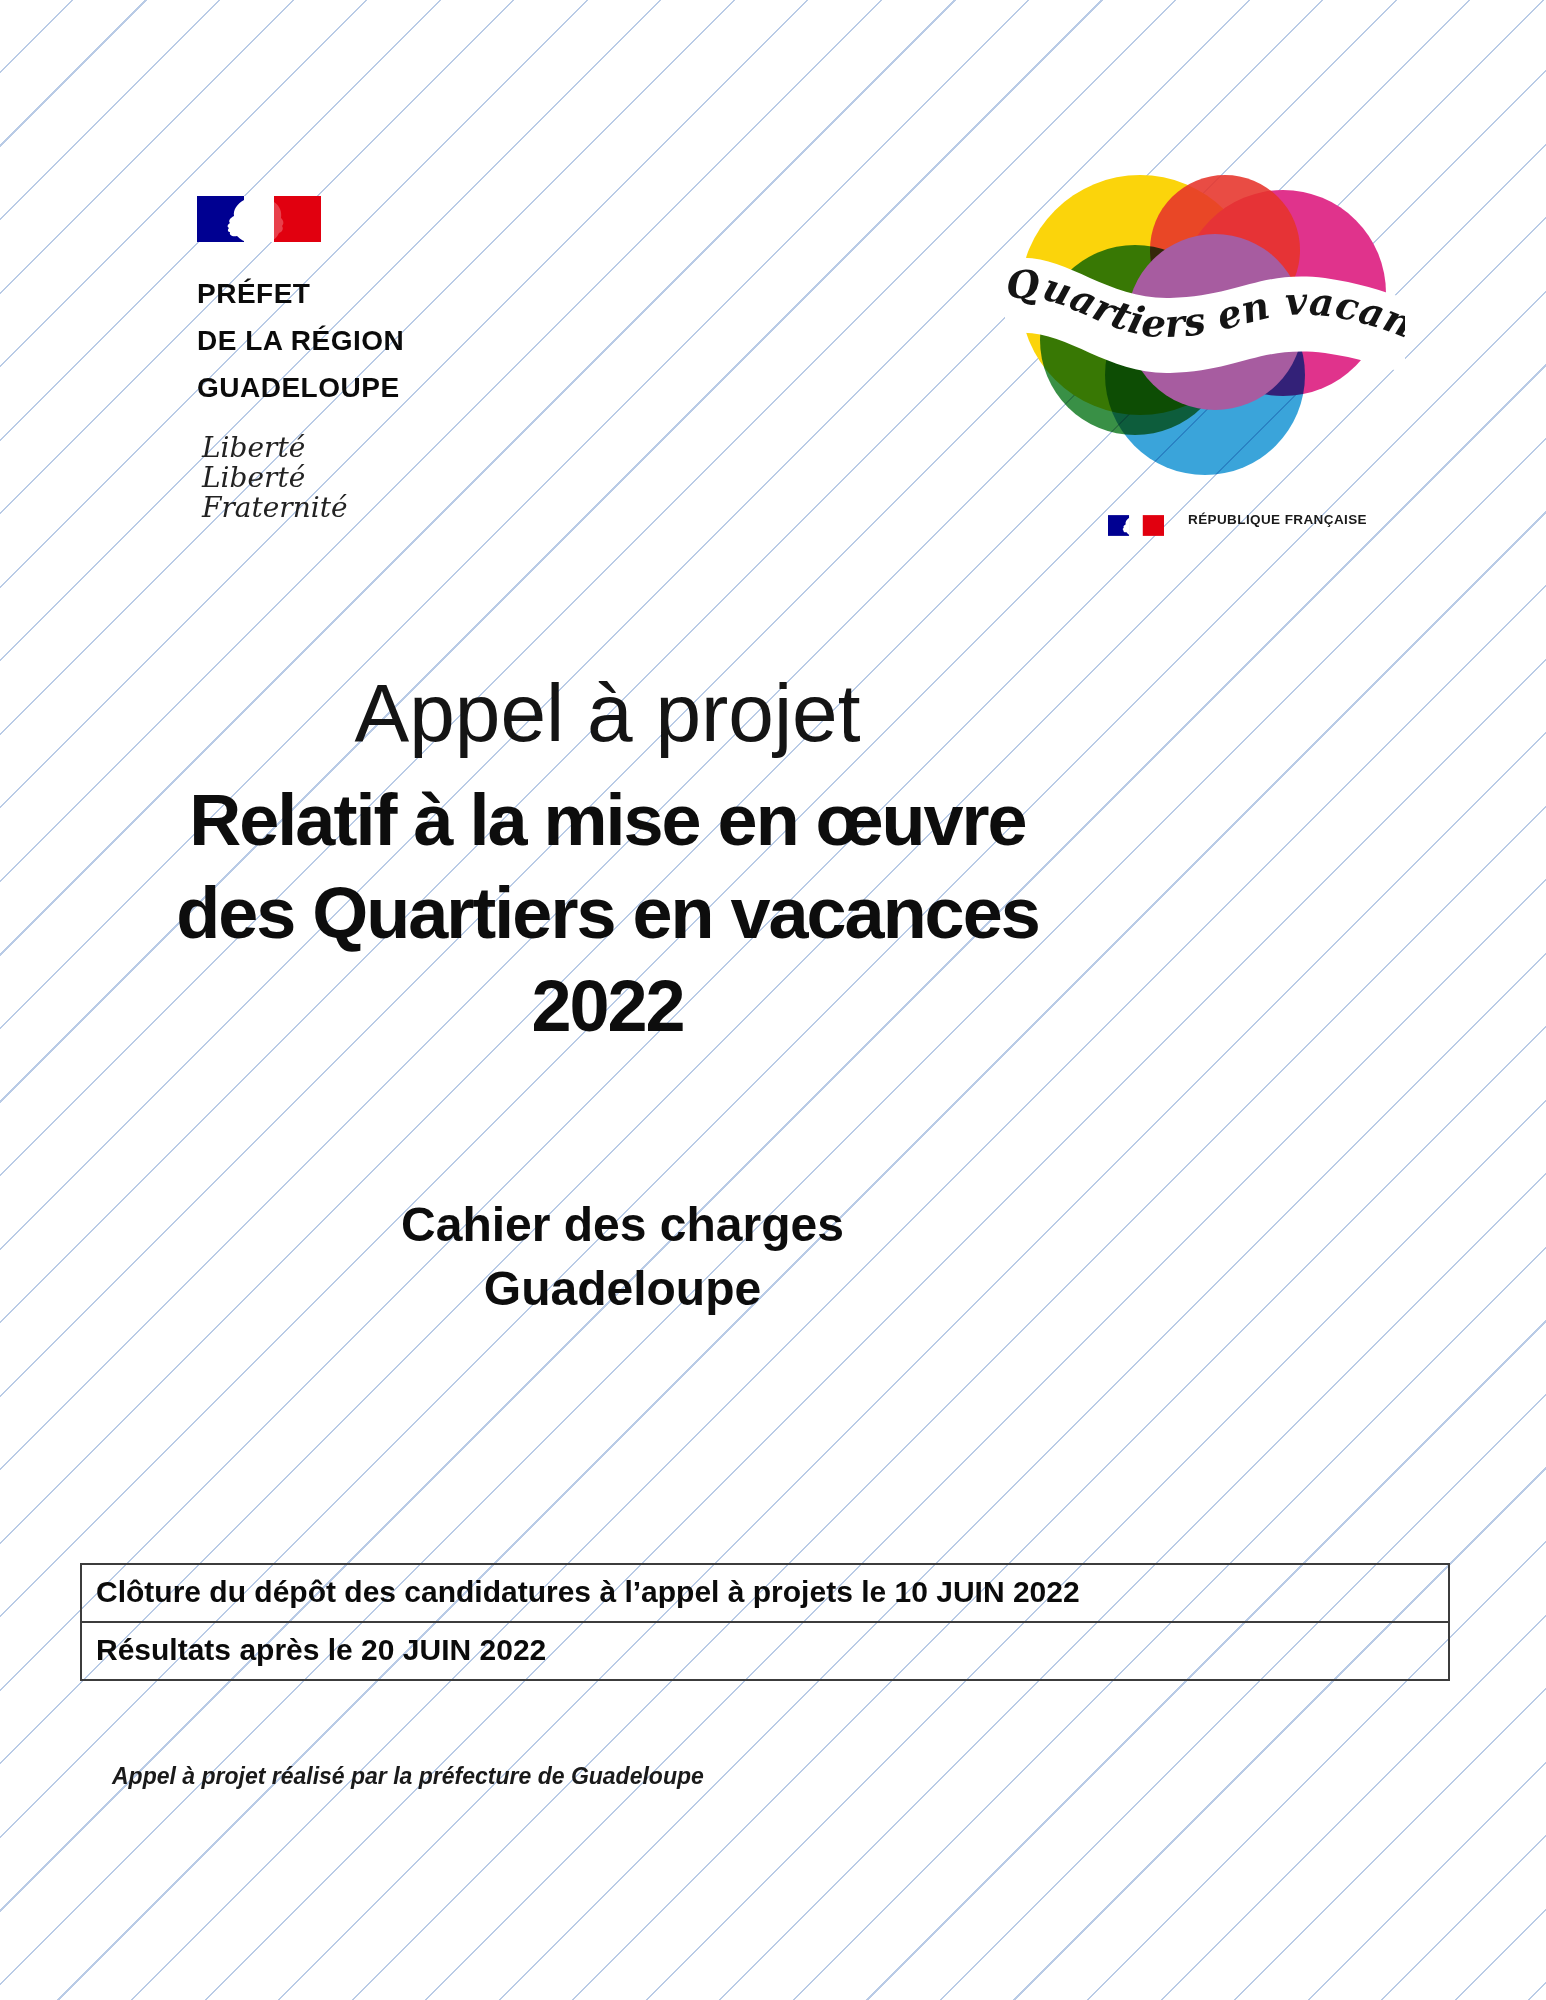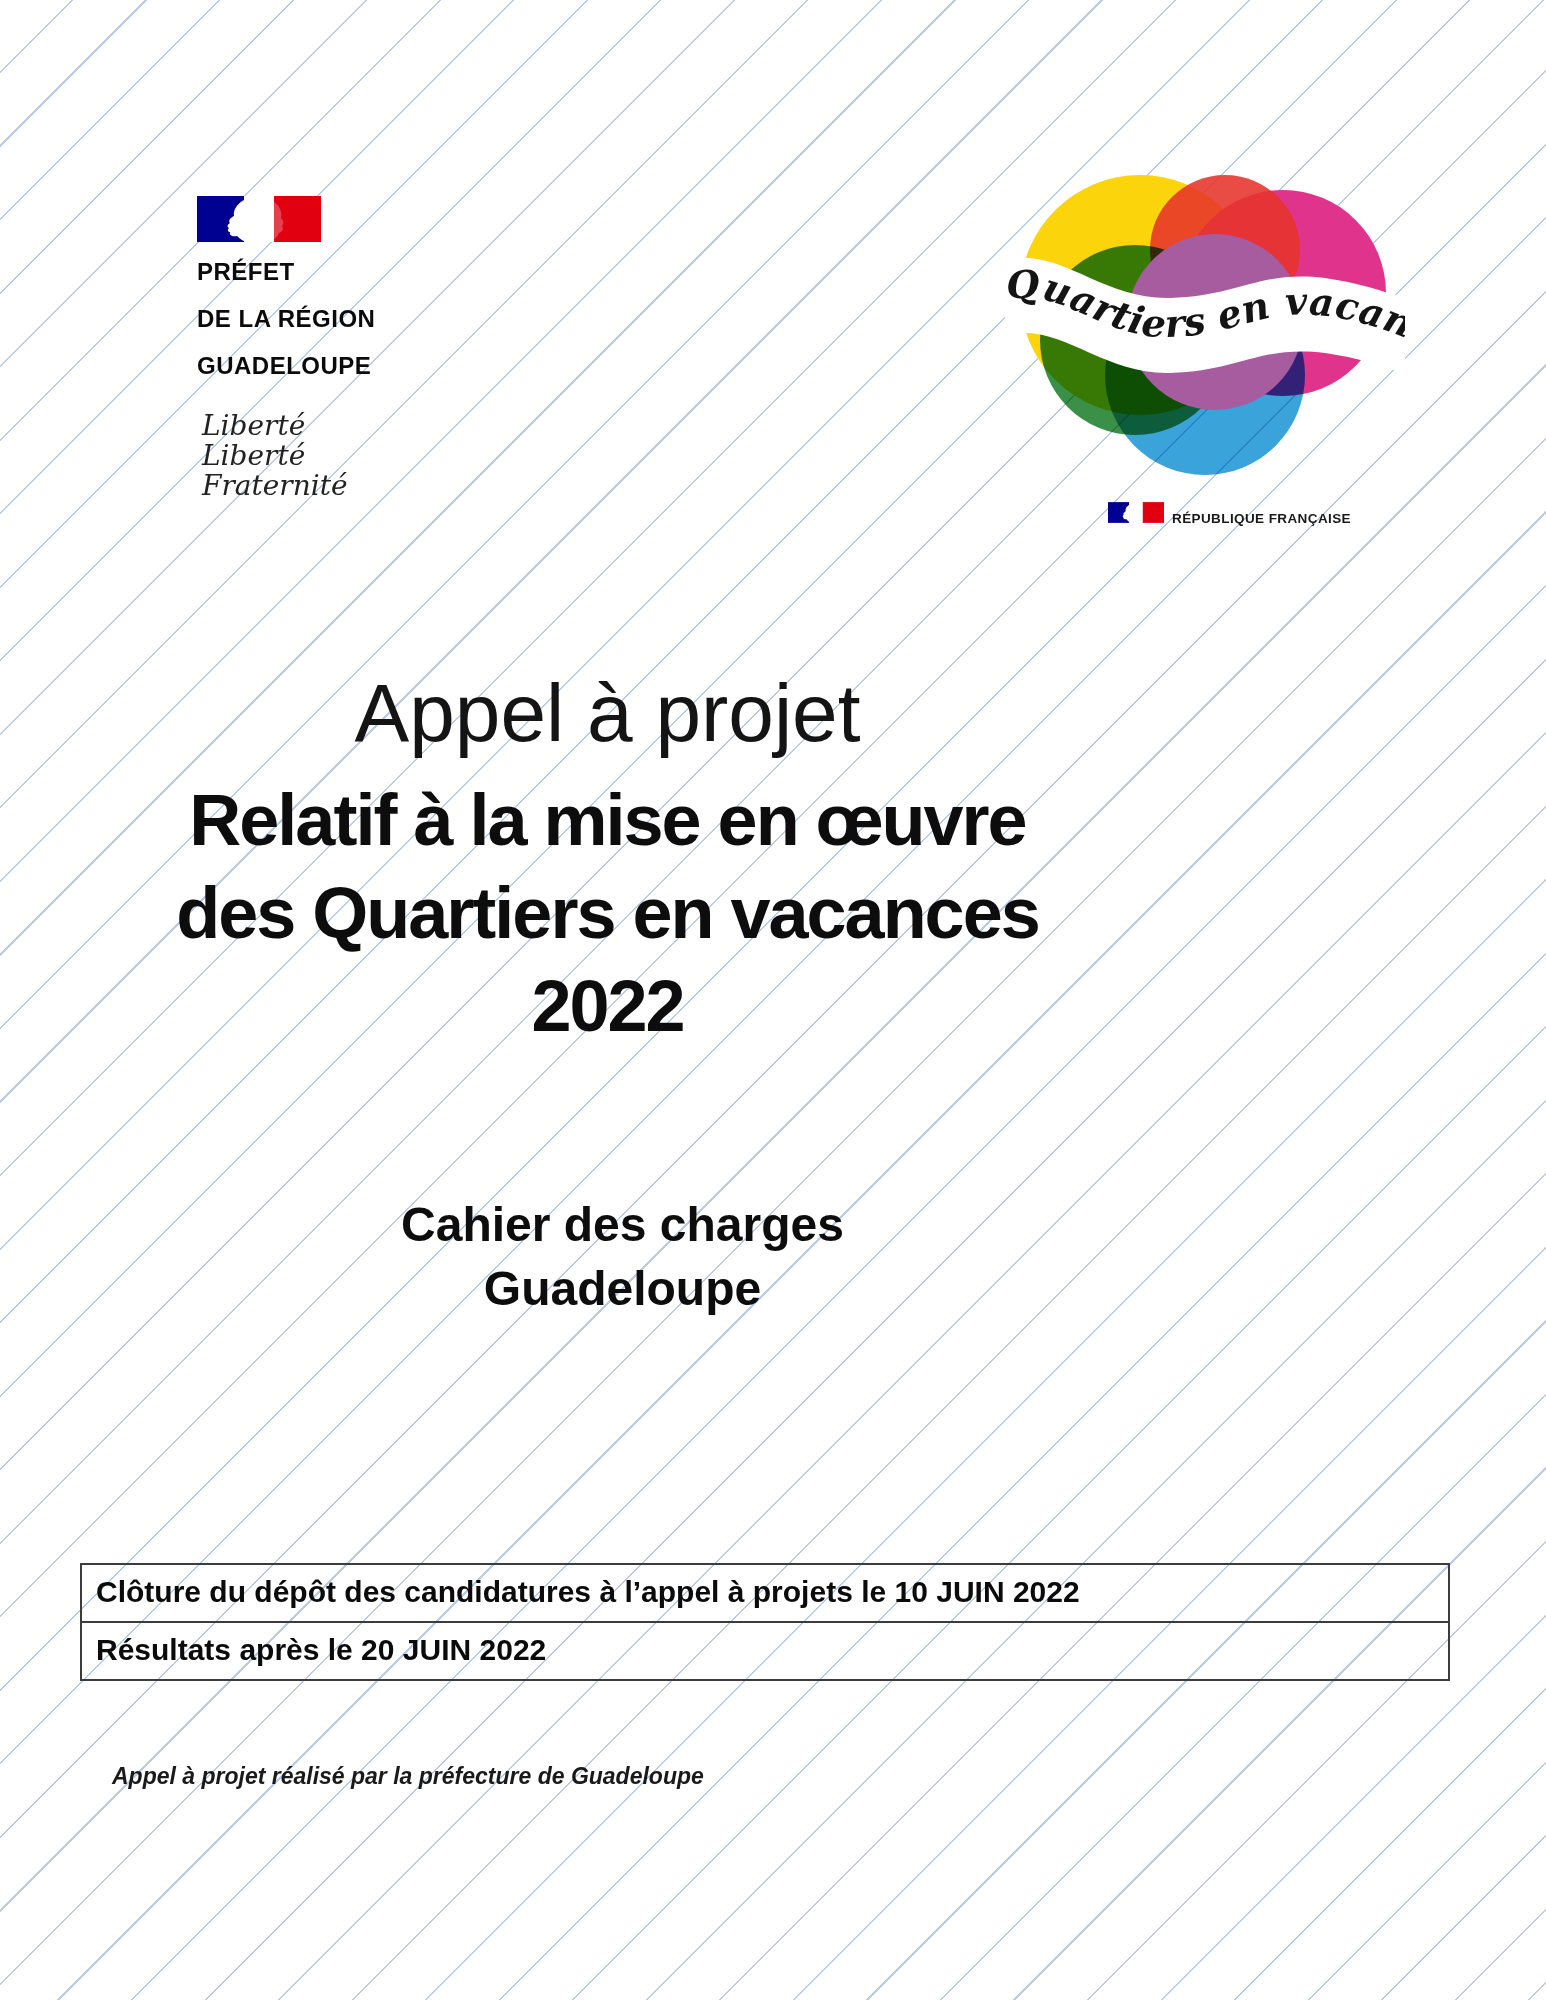--- a/index.html
+++ b/index.html
@@ -11,25 +11,25 @@
     background-image:repeating-linear-gradient(135deg,
       rgba(0,0,0,0) 0px, rgba(0,0,0,0) 50.5px,
       #b9cbe6 50.5px, #b9cbe6 52px);
     overflow:hidden;
     font-family:"Liberation Sans", sans-serif;
     color:#111;
   }
   
   .gov-logo{position:absolute;left:197px;top:196px;width:330px;}
   .gov-flag{display:block;width:124px;height:46px;}
-  .gov-name{margin-top:6px;font-weight:700;font-size:24px;line-height:47px;letter-spacing:.5px;color:#0b0b0b;}
+  .gov-name{margin-top:28px;font-weight:700;font-size:28px;line-height:47px;letter-spacing:.5px;color:#0b0b0b;}
   .gov-motto{margin-top:22px;margin-left:5px;font-family:"DejaVu Serif", serif;font-style:italic;font-size:28px;line-height:30px;color:#222;}
   
   .qev{position:absolute;left:1005px;top:150px;width:400px;height:330px;}
-  .qev-footer{position:absolute;left:1108px;top:499px;display:flex;align-items:flex-end;gap:8px;}
+  .qev-footer{position:absolute;left:1108px;top:512px;display:flex;align-items:flex-start;gap:24px;}
   .qev-footer svg{display:block;width:56px;height:27px;}
   .qev-footer-text{font-size:13.5px;font-weight:700;letter-spacing:.4px;color:#1a1a1a;}
   
   .title-block{position:absolute;left:80px;top:660px;width:1055px;text-align:center;}
   .title-light{font-size:82px;font-weight:400;line-height:106px;letter-spacing:0;color:#141414;}
   .title-bold{margin-top:8px;font-size:72px;font-weight:700;line-height:93px;letter-spacing:-2px;color:#0d0d0d;}
   .subtitle-block{position:absolute;left:95px;top:1193px;width:1055px;text-align:center;
     font-size:48px;font-weight:700;line-height:64px;color:#0d0d0d;}
   
   .dates-box{position:absolute;left:80px;top:1563px;width:1366px;border:2px solid #3c3c3c;background:transparent;}

